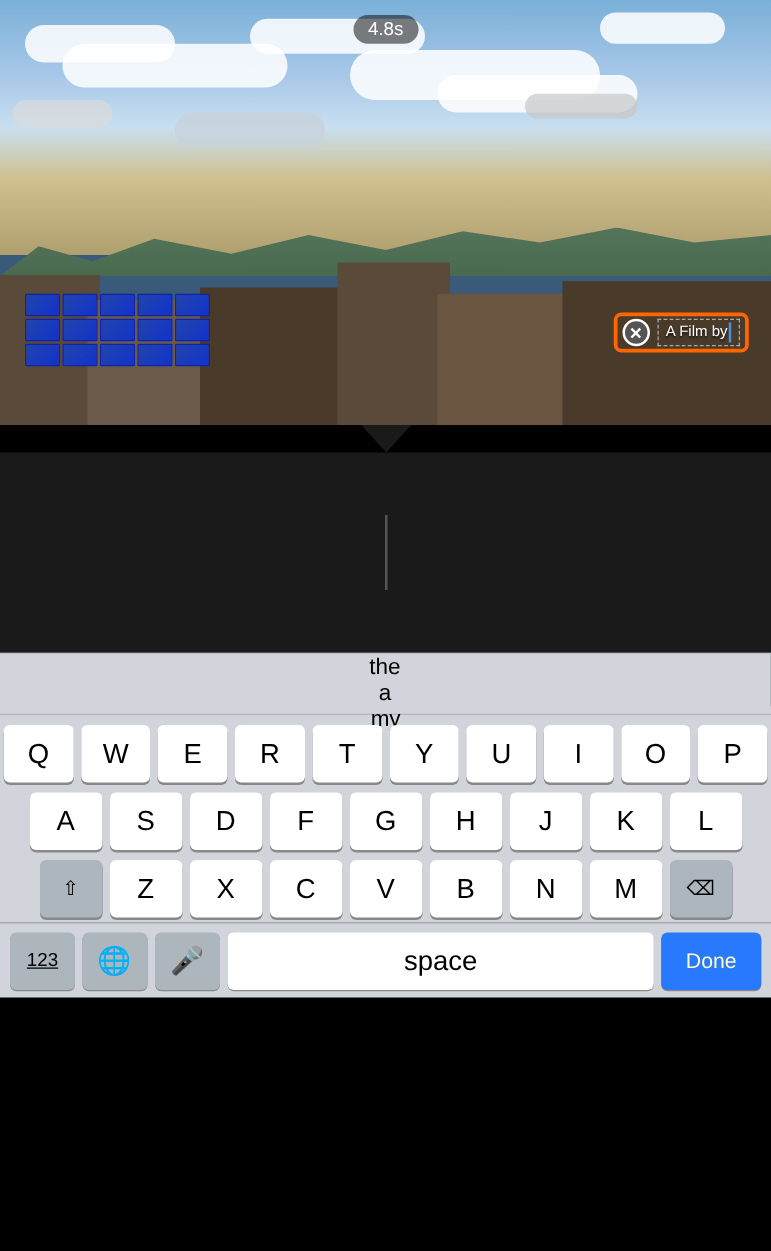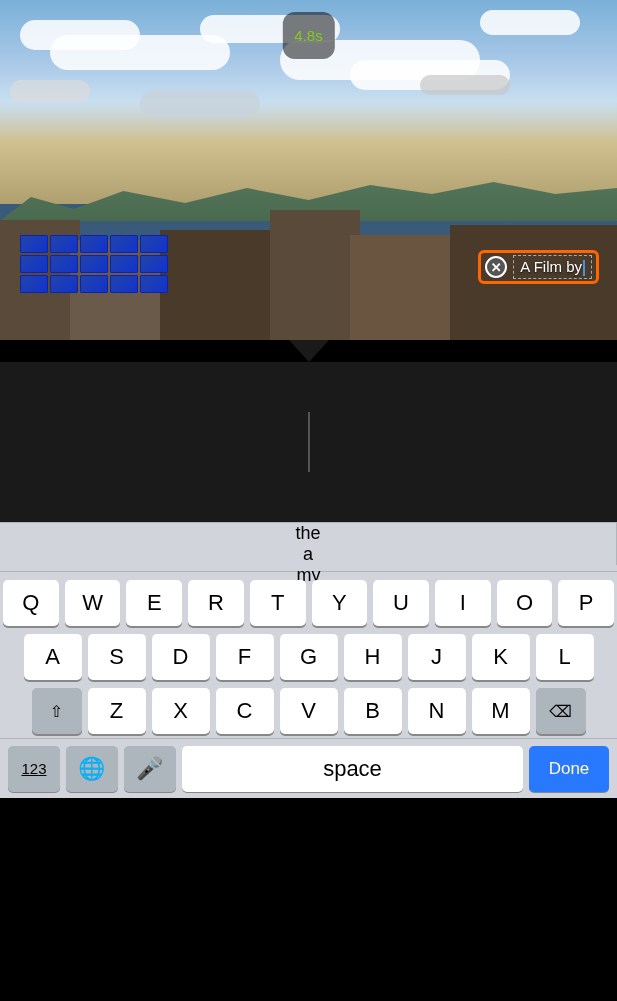--- a/index.html
+++ b/index.html
@@ -99,23 +99,23 @@
       border-radius: 1px;
     }
 
     
     .timer-badge {
       position: absolute;
       top: 12px;
       left: 50%;
       transform: translateX(-50%);
       background: rgba(0,0,0,0.5);
-      color: #84cc16;
+      color: #ffffff;
       font-size: 15px;
-      padding: 15px 12px;
+      padding: 3px 12px;
       border-radius: 12px;
       z-index: 10;
     }
 
     
     .text-overlay {
       position: absolute;
       top: 250px;
       right: 18px;
       z-index: 20;
@@ -142,21 +142,21 @@
       font-size: 13px;
       font-weight: bold;
       cursor: pointer;
       flex-shrink: 0;
       margin-right: 2px;
     }
     .text-overlay-content {
       border: 1.5px dashed #aaa;
       padding: 2px 6px;
       color: #fff;
-      font-size: 15px;
+      font-size: 12px;
       font-weight: 500;
       text-shadow: 0 1px 2px rgba(0,0,0,0.8);
       white-space: nowrap;
     }
     .text-cursor {
       display: inline-block;
       width: 2px;
       height: 16px;
       background: #4a90e2;
       vertical-align: middle;

